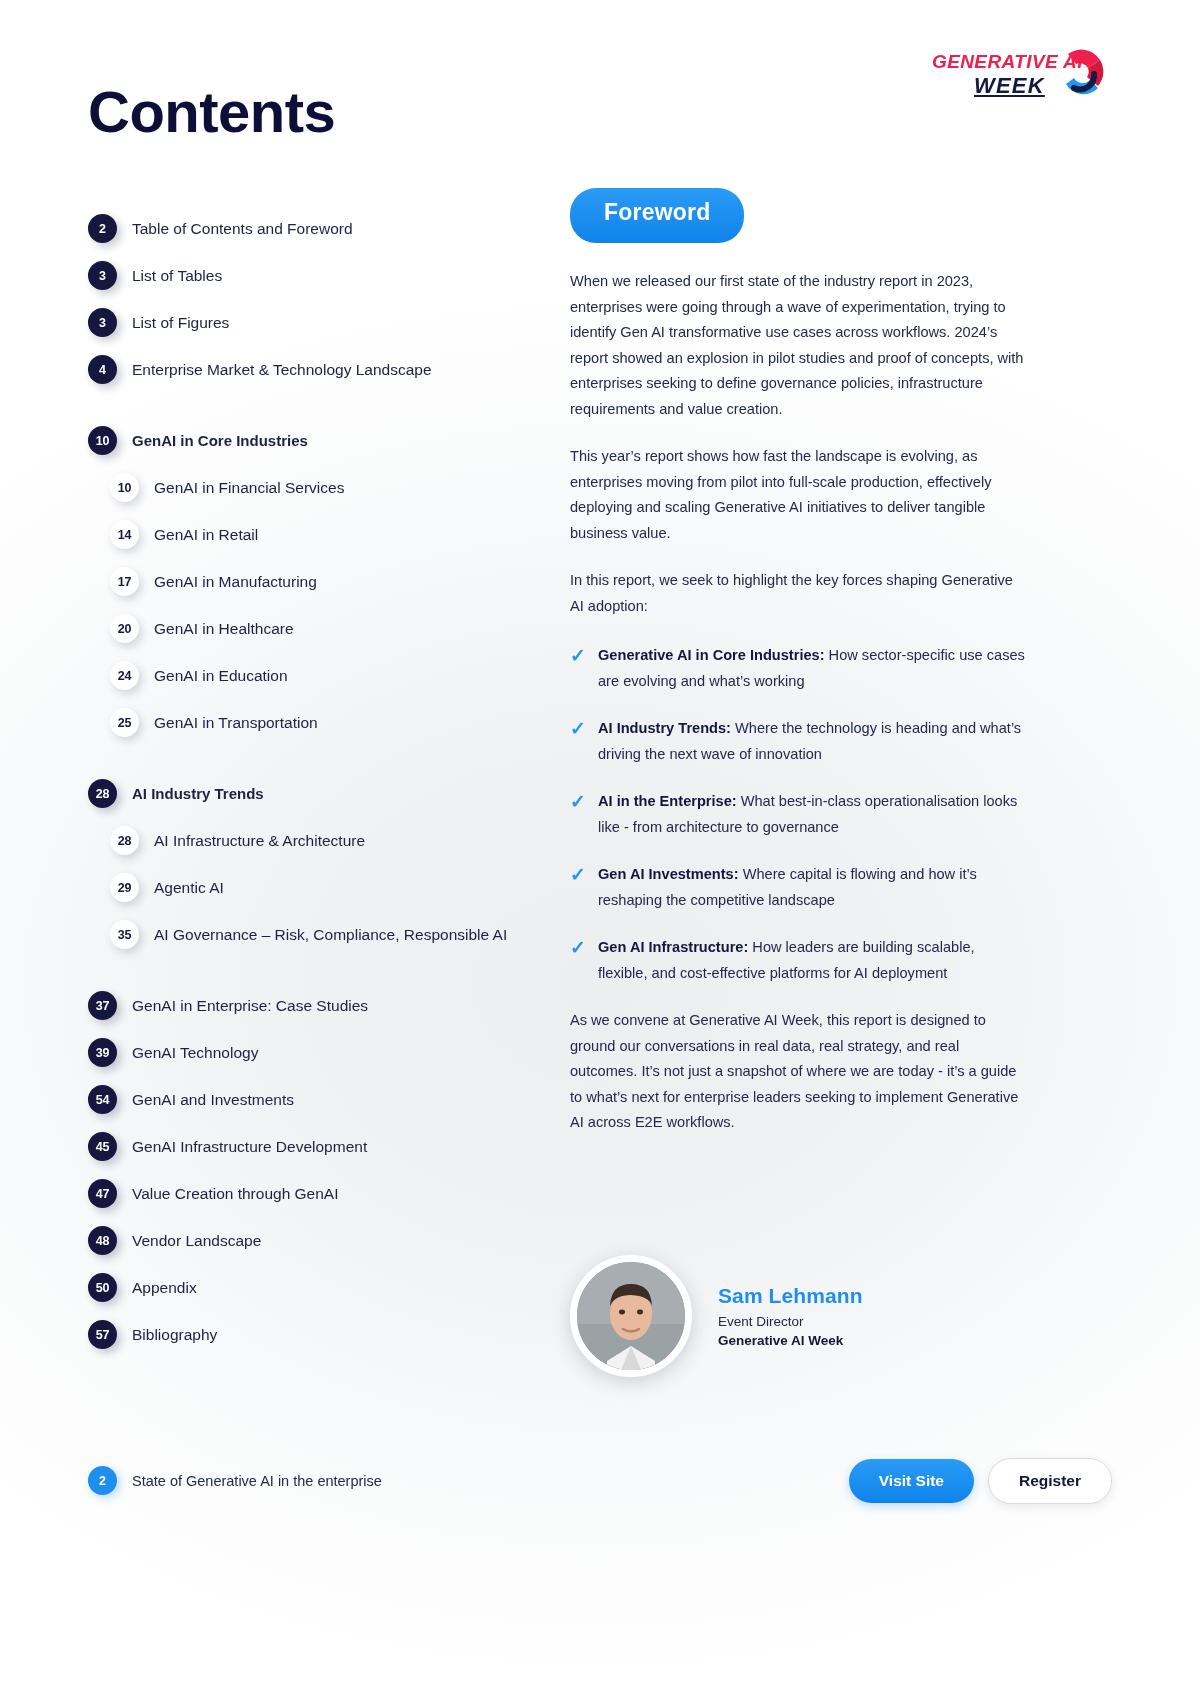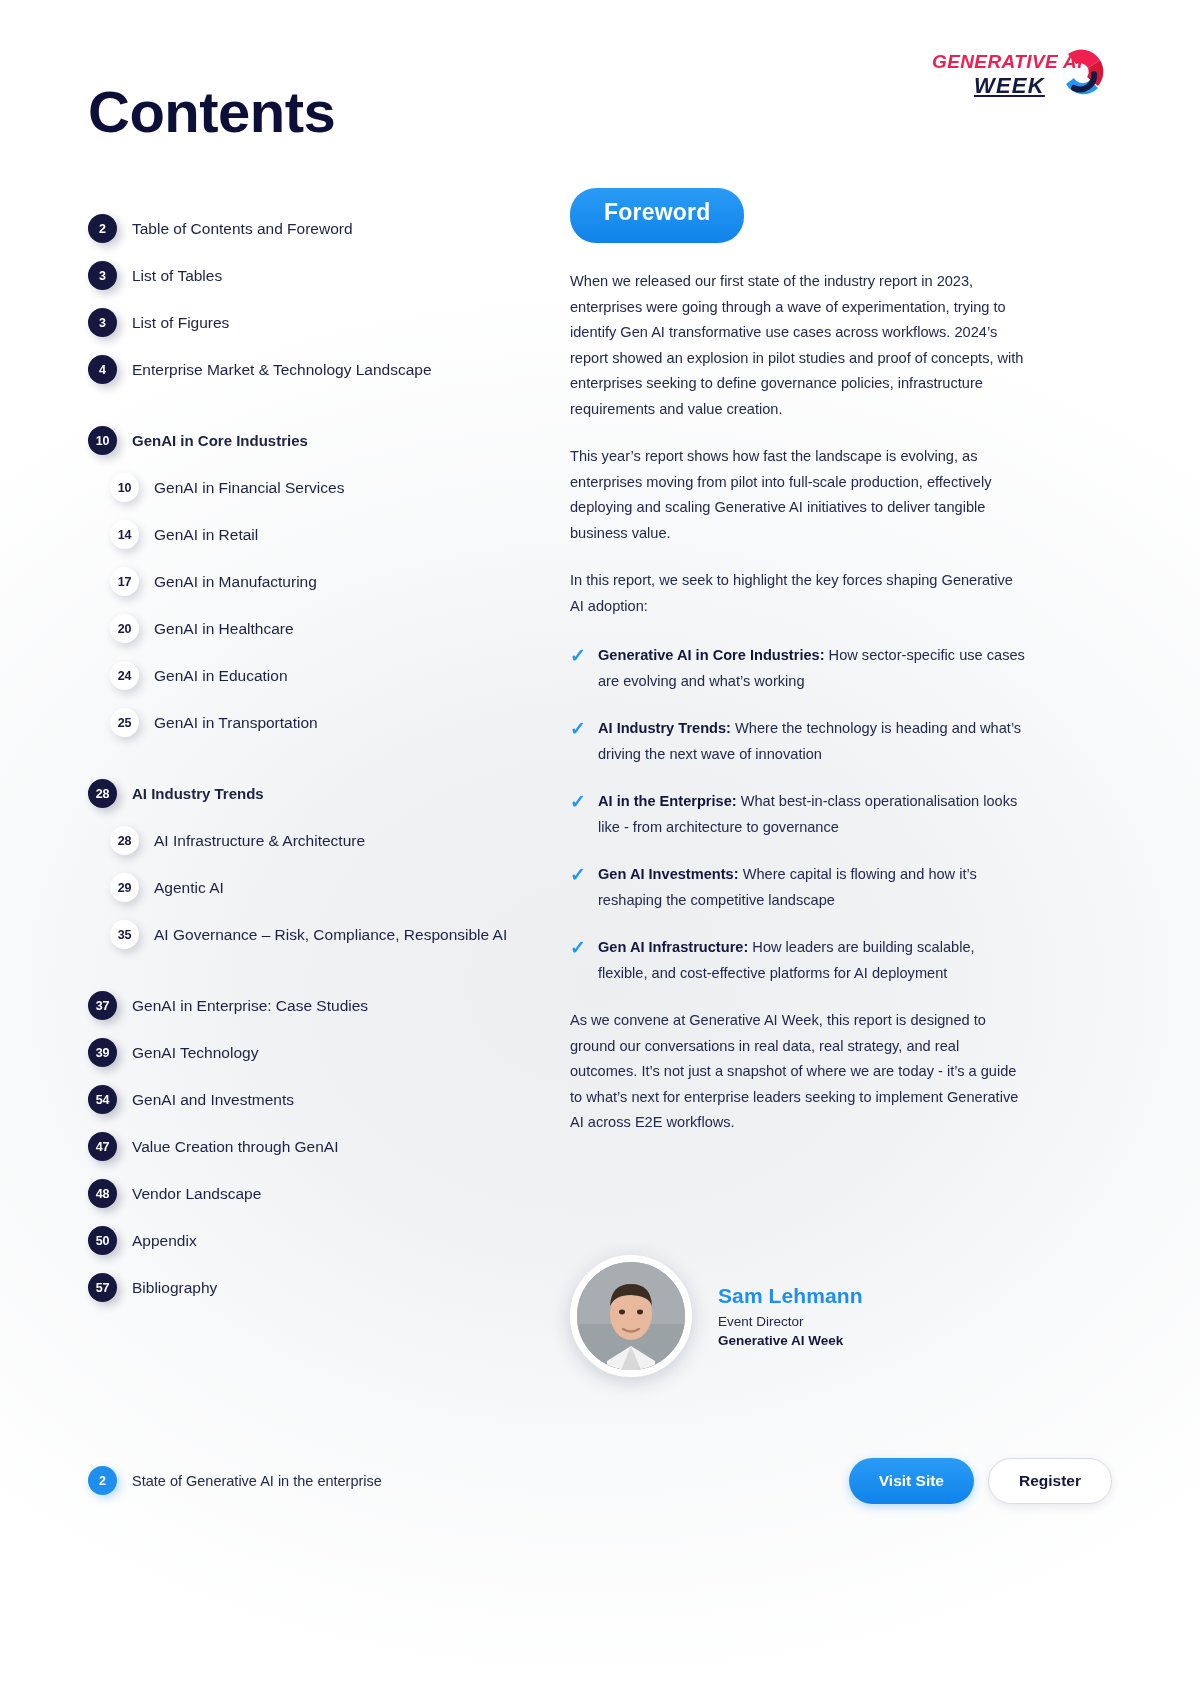--- a/index.html
+++ b/index.html
@@ -207,20 +207,21 @@
     margin-left: 15px;
     font-size: 14.5px;
     color: #23294e;
   }
   .footer-btns {
     position: absolute;
     right: 88px;
     top: 1458px;
     display: flex;
     gap: 14px;
+    align-items: center;
   }
   .btn {
     font-size: 15.5px;
     font-weight: bold;
     padding: 13px 30px;
     border-radius: 24px;
     cursor: pointer;
     border: none;
     font-family: "Liberation Sans", sans-serif;
   }
@@ -321,20 +322,24 @@
         <div class="badge dark">37</div>
         <div class="toc-label">GenAI in Enterprise: Case Studies</div>
       </div>
       <div class="toc-row">
         <div class="badge dark">39</div>
         <div class="toc-label">GenAI Technology</div>
       </div>
       <div class="toc-row">
         <div class="badge dark">54</div>
         <div class="toc-label">GenAI and Investments</div>
+      </div>
+      <div class="toc-row">
+        <div class="badge dark">45</div>
+        <div class="toc-label">GenAI Infrastructure Development</div>
       </div>
       <div class="toc-row">
         <div class="badge dark">47</div>
         <div class="toc-label">Value Creation through GenAI</div>
       </div>
       <div class="toc-row">
         <div class="badge dark">48</div>
         <div class="toc-label">Vendor Landscape</div>
       </div>
       <div class="toc-row">

